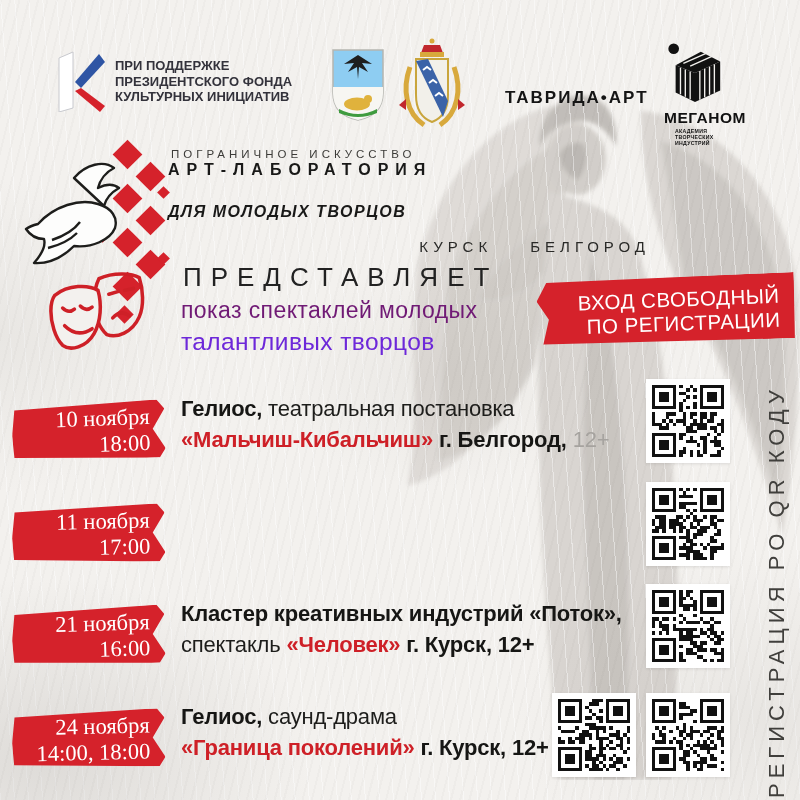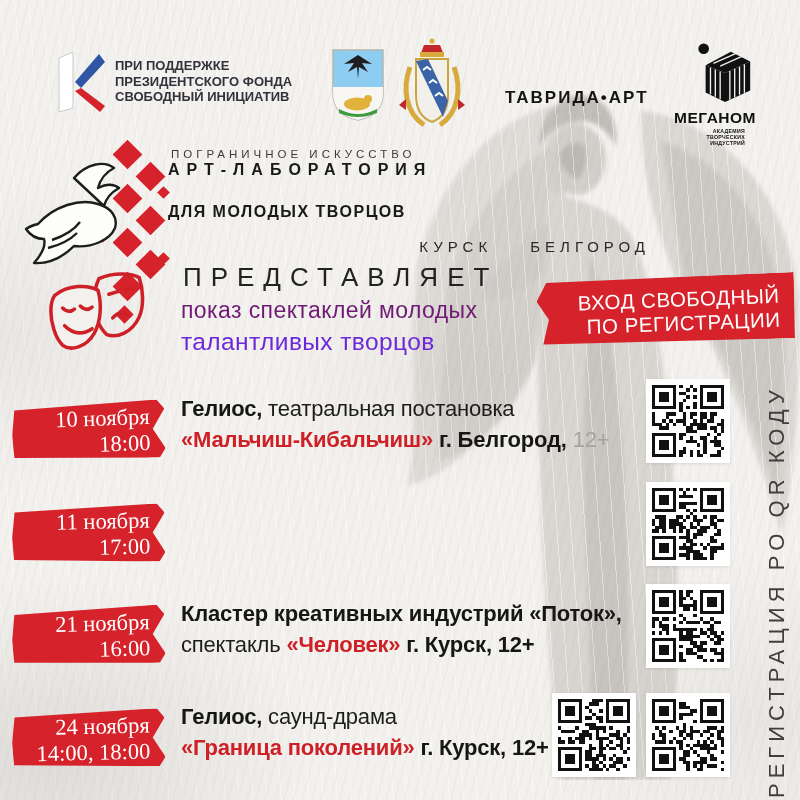--- a/index.html
+++ b/index.html
@@ -15,31 +15,31 @@
   .statue{position:absolute;right:-25px;top:50px;width:440px;height:730px;z-index:0;opacity:.85;}
 
   
   .logos{position:absolute;left:0;top:0;width:644px;height:140px;z-index:2;}
   .pfki{position:absolute;left:55px;top:48px;display:flex;gap:10px;}
   .pfki-icon{width:50px;height:64px;}
   .pfki-text{font-size:13px;line-height:15.5px;font-weight:700;color:#33323b;padding-top:10px;}
   .arms-belgorod{position:absolute;left:330px;top:46px;width:56px;height:78px;}
   .arms-kursk{position:absolute;left:398px;top:36px;width:68px;height:100px;}
   .tavrida{position:absolute;left:505px;top:88px;font-size:17px;font-weight:700;letter-spacing:2px;color:#151515;}
-  .meganom{position:absolute;left:664px;top:42px;width:92px;text-align:right;color:#111;}
+  .meganom{position:absolute;left:664px;top:42px;width:92px;text-align:left;color:#111;}
   .meganom svg{width:62px;height:62px;}
   .meganom-title{font-size:15.5px;font-weight:700;letter-spacing:.5px;margin-top:1px;}
   .meganom-sub{font-size:5.2px;font-weight:700;letter-spacing:.3px;line-height:6px;width:70px;margin:1px auto 0;}
 
   
   .titleblock{position:absolute;inset:0;z-index:2;}
   .dove-logo{position:absolute;left:22px;top:136px;width:150px;height:200px;}
   .kicker{position:absolute;left:171px;top:148px;font-size:11.5px;letter-spacing:4px;font-weight:500;color:#3c3b38;}
   .t1{position:absolute;left:168px;top:161px;font-size:39px;letter-spacing:7px;font-weight:600;color:#191918;}
-  .t2{position:absolute;left:168px;top:203px;font-size:39px;letter-spacing:1.5px;font-weight:600;color:#191918;}
+  .t2{position:absolute;left:168px;top:203px;font-size:39px;letter-spacing:1.5px;font-weight:600;color:#191918;font-style:italic;}
   .cities{position:absolute;left:170px;top:238px;width:480px;display:flex;justify-content:flex-end;gap:38px;
     font-size:15px;letter-spacing:5px;font-weight:500;color:#2a2a28;}
 
   
   .masks-icon{position:absolute;left:44px;top:266px;width:108px;height:88px;z-index:2;}
   .presents-heading{position:absolute;left:183px;top:262px;font-size:26px;letter-spacing:9px;font-weight:500;z-index:2;color:#222;}
   .p1{position:absolute;left:181px;top:297px;font-size:23px;letter-spacing:.4px;z-index:2;color:#701a75;}
   .p2{position:absolute;left:181px;top:328px;font-size:24.5px;letter-spacing:.4px;z-index:2;color:#6d28d9;}
 
   
@@ -105,21 +105,21 @@
   <header class="logos">
     <div class="pfki">
       <svg class="pfki-icon" viewBox="0 0 50 64" aria-hidden="true">
         <path d="M4,10 L18,4 L18,60 L4,64 Z" fill="#ffffff" stroke="#c8c9ce" stroke-width="1"></path>
         <path d="M20,34 L44,6 L50,14 L26,40 Z" fill="#2f55a4"></path>
         <path d="M26,40 L50,58 L45,64 L20,43 Z" fill="#d5222b"></path>
       </svg>
       <div class="pfki-text">
         <div>ПРИ ПОДДЕРЖКЕ</div>
         <div>ПРЕЗИДЕНТСКОГО ФОНДА</div>
-        <div>СВОБОДНЫЙ ИНИЦИАТИВ</div>
+        <div>КУЛЬТУРНЫХ ИНИЦИАТИВ</div>
       </div>
     </div>
 
     <svg class="arms-belgorod" viewBox="0 0 56 76" aria-hidden="true">
       <path d="M3,3 H53 V46 Q53,68 28,73 Q3,68 3,46 Z" fill="#8ecdf2" stroke="#b5b5b0" stroke-width="1.5"></path>
       <path d="M3,40 H53 V46 Q53,68 28,73 Q3,68 3,46 Z" fill="#f7f6f2"></path>
       <path d="M28,8 L14,17 L24,16 L18,25 L27,20 L28,32 L29,20 L38,25 L32,16 L42,17 Z" fill="#1e1e1e"></path>
       <path d="M9,62 Q28,72 47,62 L47,66 Q28,74 9,66 Z" fill="#3f9b3f"></path>
       <ellipse cx="27" cy="57" rx="13" ry="6.5" fill="#e0b23c"></ellipse>
       <circle cx="38" cy="52" r="4" fill="#e0b23c"></circle>

